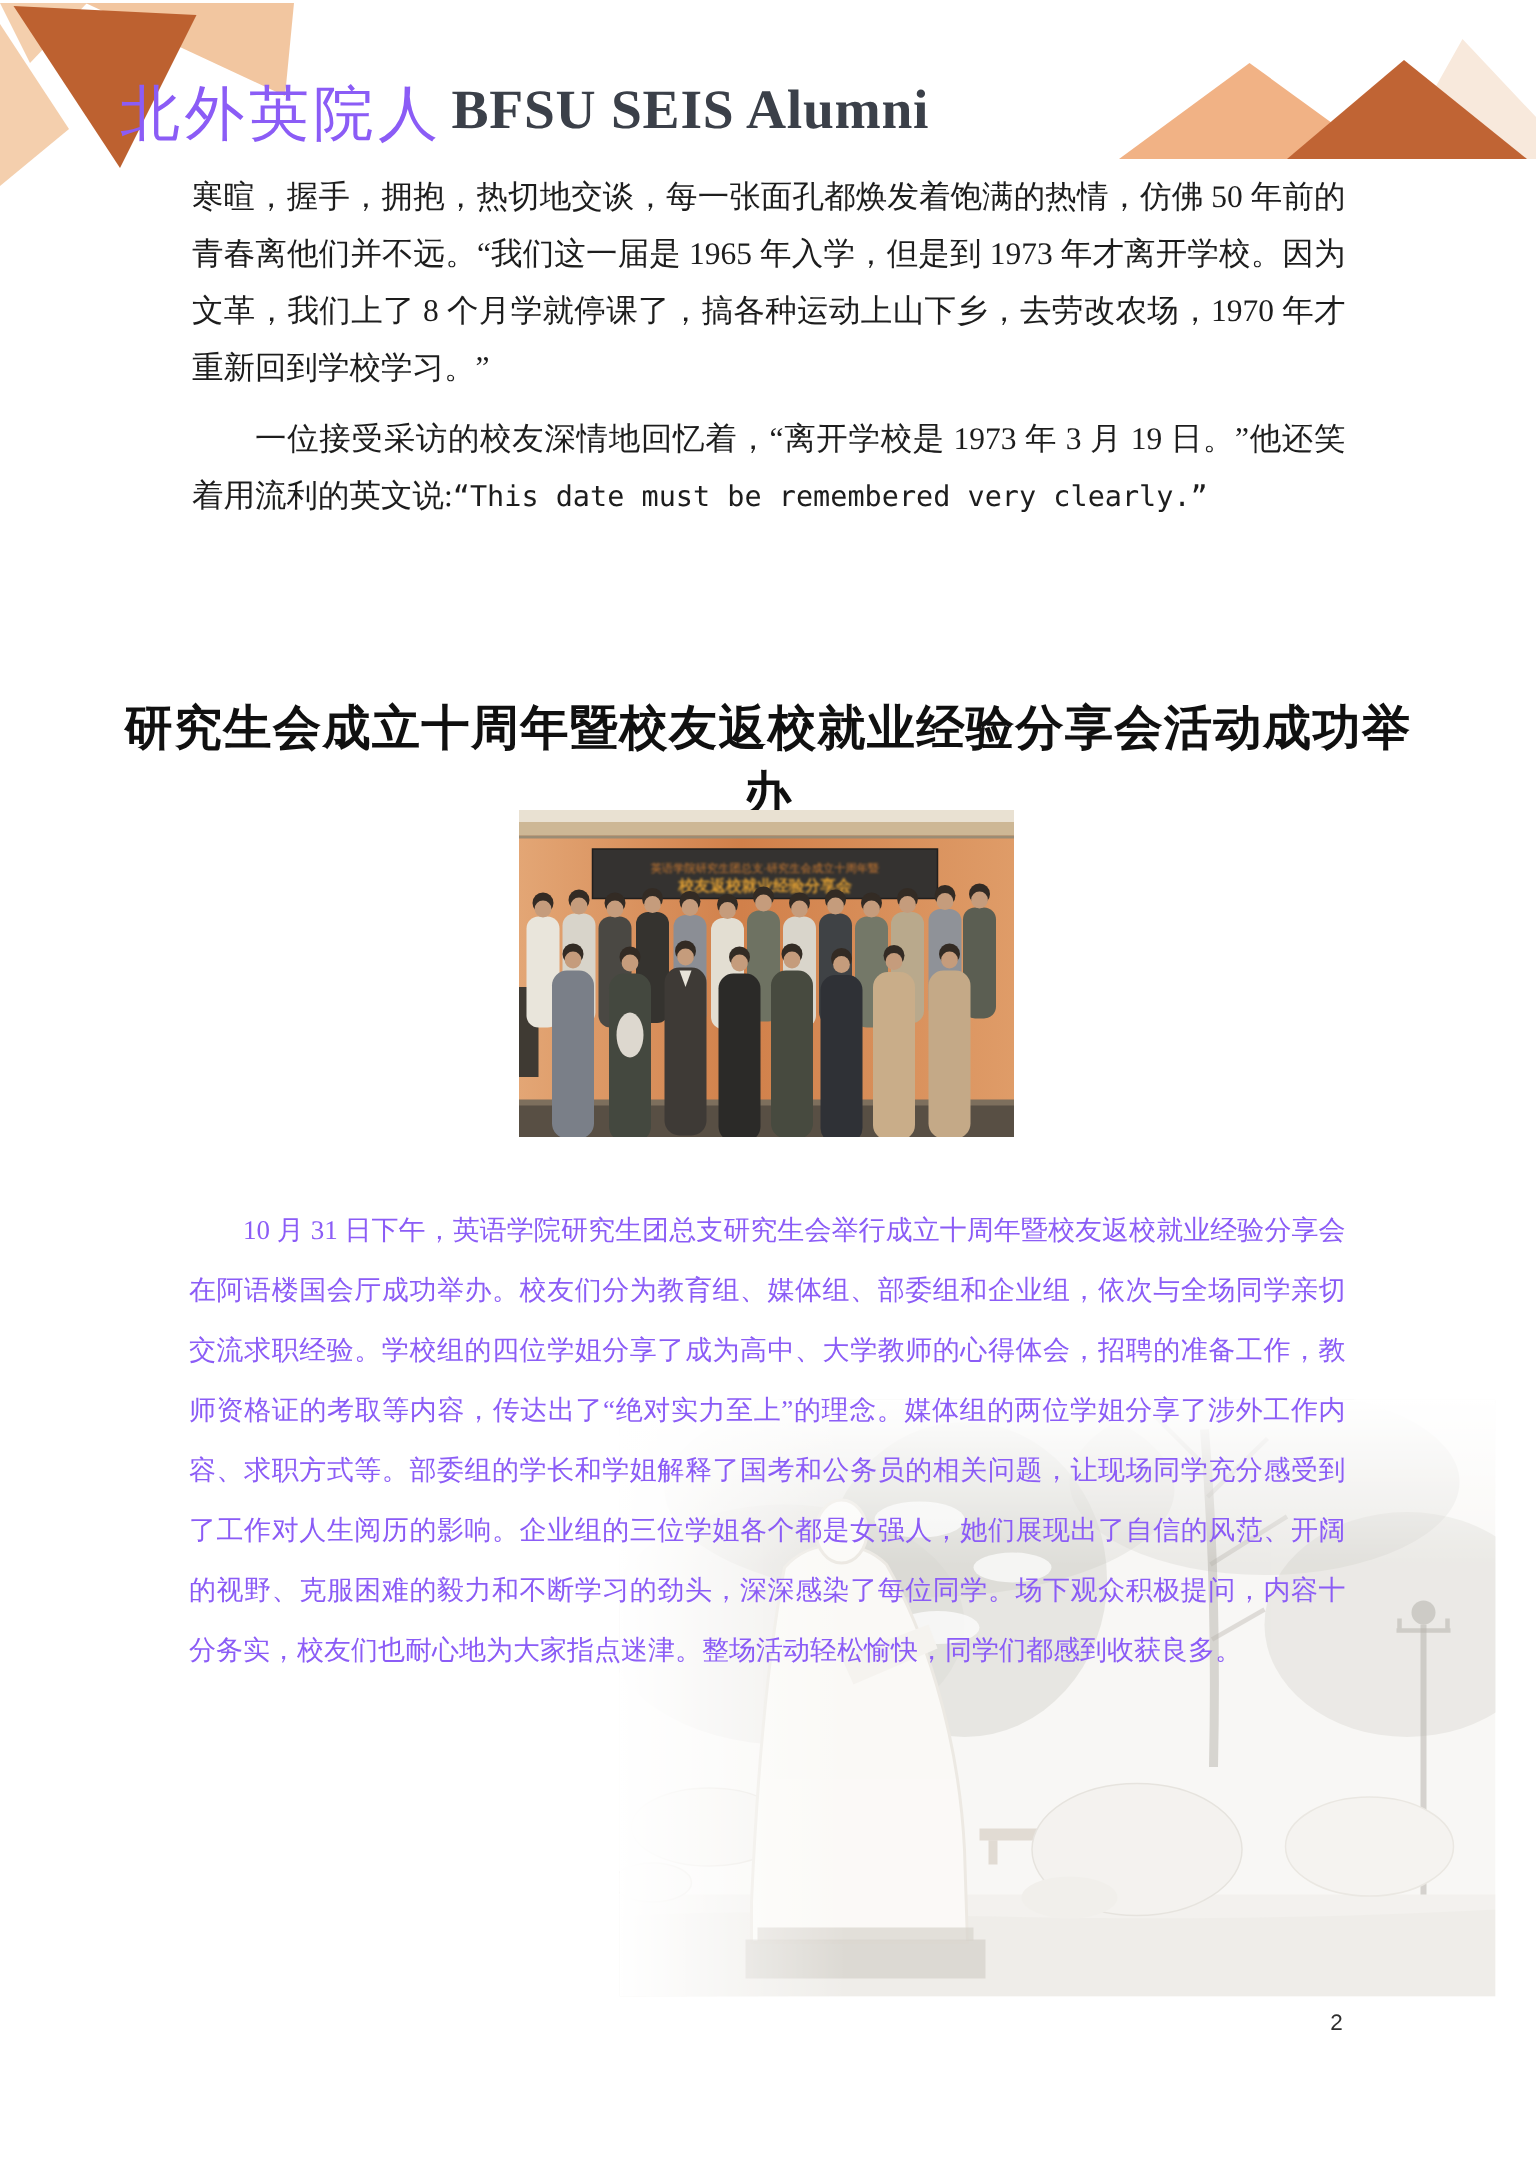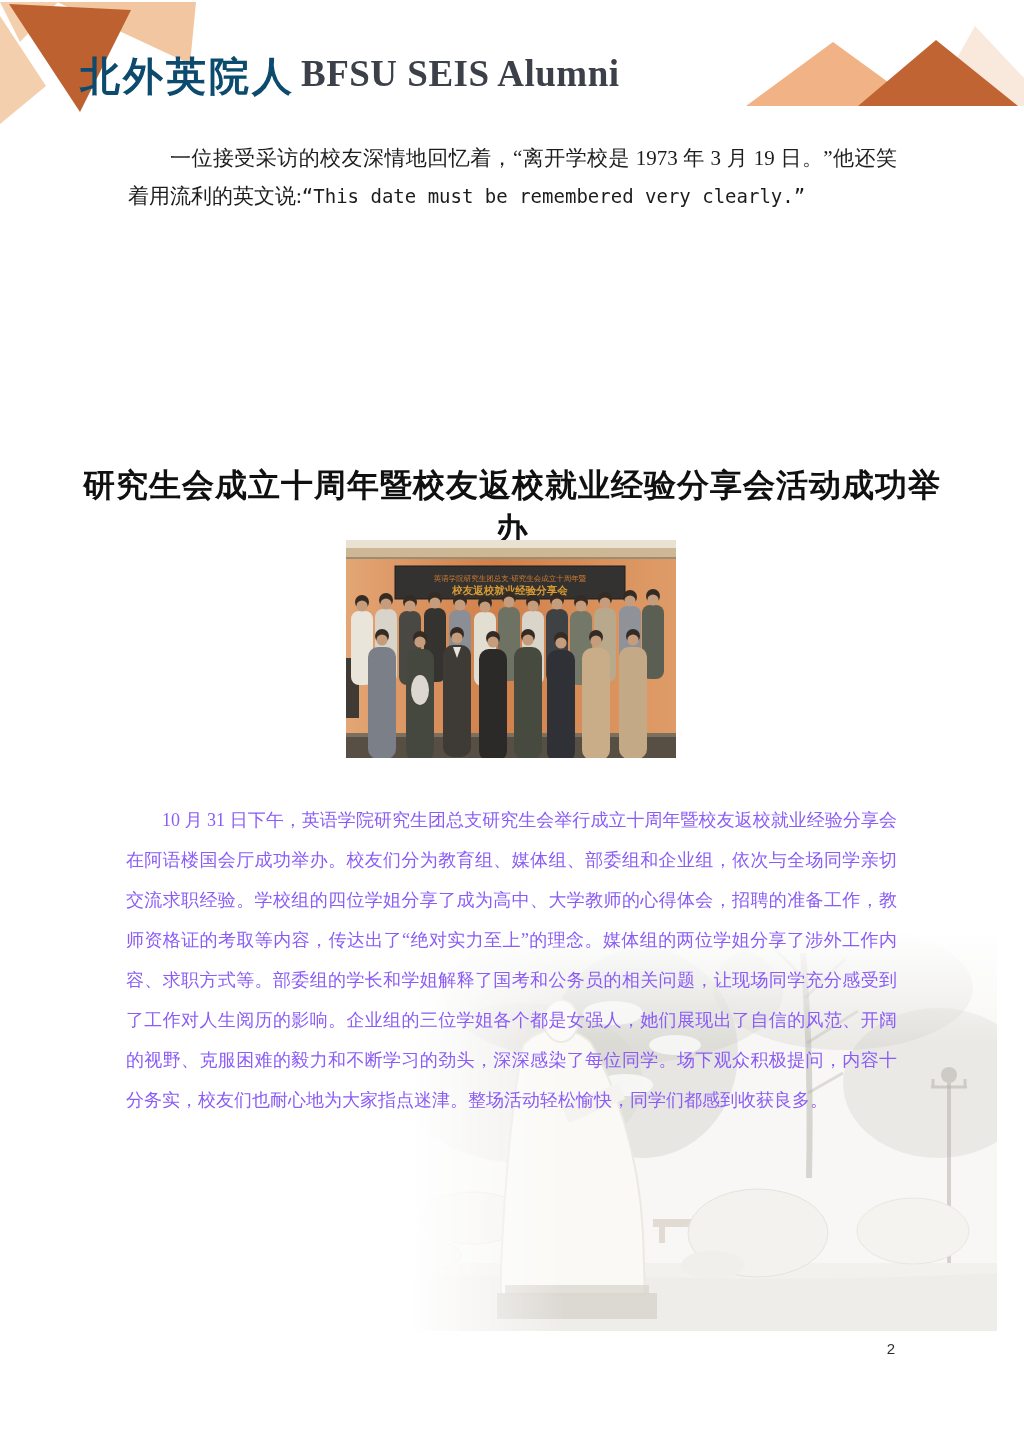--- a/index.html
+++ b/index.html
@@ -1,28 +1,28 @@
 <!DOCTYPE html>
 <html><head>
 <meta charset="utf-8">
 <style>
   html,body{margin:0;padding:0;background:#888;}
   .page{position:relative;width:1024px;height:1448px;background:#ffffff;overflow:hidden;
         font-family:"Liberation Serif","DejaVu Serif",serif;margin:0 auto;}
   .header-deco{position:absolute;left:0;top:0;width:1024px;height:150px;z-index:2;}
   .masthead-cn{position:absolute;left:80px;top:56px;z-index:3;
-        font-family:"Liberation Sans","DejaVu Sans",sans-serif;font-weight:bold;
-        font-size:40px;letter-spacing:3px;color:#0c4a6e;line-height:1;}
+        font-family:"Liberation Sans","DejaVu Sans",sans-serif;font-weight:normal;
+        font-size:40px;letter-spacing:3px;color:#8b5cf6;line-height:1;}
   .masthead-en{position:absolute;left:301px;top:55px;z-index:3;
         font-family:"Liberation Serif","DejaVu Serif",serif;font-weight:bold;
         font-size:37px;color:#3b4049;line-height:1;letter-spacing:0.5px;}
   .article1{position:absolute;left:128px;top:112px;width:769px;z-index:1;
         font-size:21px;line-height:38px;color:#1d1d1d;text-align:justify;}
   .article1 p{margin:0;}
-  .article1 p.indent{text-indent:2em;margin-top:27px;}
+  .article1 p.indent{text-indent:2em;margin-top:9px;}
   .mono{font-family:"DejaVu Sans Mono","Liberation Mono",monospace;font-size:19px;}
   .headline{position:absolute;left:80px;top:464px;width:864px;z-index:1;margin:0;
         text-align:center;font-family:"Liberation Sans","DejaVu Sans",sans-serif;
         font-weight:bold;font-size:32px;color:#101010;letter-spacing:1px;}
   .photo{position:absolute;left:346px;top:540px;width:330px;height:218px;z-index:1;}
   .article2{position:absolute;left:126px;top:800px;width:771px;z-index:1;
         font-size:18px;line-height:40px;color:#8b5cf6;text-align:justify;}
   .article2 p{margin:0;text-indent:2em;}
   .watermark{position:absolute;left:413px;top:933px;width:584px;height:398px;z-index:0;}
   .page-number{position:absolute;left:876px;top:1340px;width:30px;z-index:1;text-align:center;
@@ -84,20 +84,21 @@
       <linearGradient id="fadeLeft" x1="0" y1="0" x2="1" y2="0">
         <stop offset="0" stop-color="#ffffff" stop-opacity="1"></stop>
         <stop offset="1" stop-color="#ffffff" stop-opacity="0"></stop>
       </linearGradient>
       <rect x="0" y="0" width="584" height="110" fill="url(#fadeTop)"></rect>
       <rect x="0" y="0" width="150" height="398" fill="url(#fadeLeft)"></rect>
     </g>
   </svg>
 
   <div class="article1">
+    <p>寒暄，握手，拥抱，热切地交谈，每一张面孔都焕发着饱满的热情，仿佛 50 年前的青春离他们并不远。“我们这一届是 1965 年入学，但是到 1973 年才离开学校。因为文革，我们上了 8 个月学就停课了，搞各种运动上山下乡，去劳改农场，1970 年才重新回到学校学习。”</p>
     <p class="indent"><span>一位接受采访的校友深情地回忆着，“离开学校是 1973 年 3 月 19 日。”他还笑着用流利的英文说:</span><span class="mono">“This date must be remembered very clearly.”</span></p>
   </div>
 
   <h2 class="headline">研究生会成立十周年暨校友返校就业经验分享会活动成功举办</h2>
 
   <svg class="photo" viewBox="0 0 330 218" aria-hidden="true">
     <defs>
       <linearGradient id="wall" x1="0" y1="0" x2="1" y2="0">
         <stop offset="0" stop-color="#e3a675"></stop>
         <stop offset="0.45" stop-color="#d1804a"></stop>

